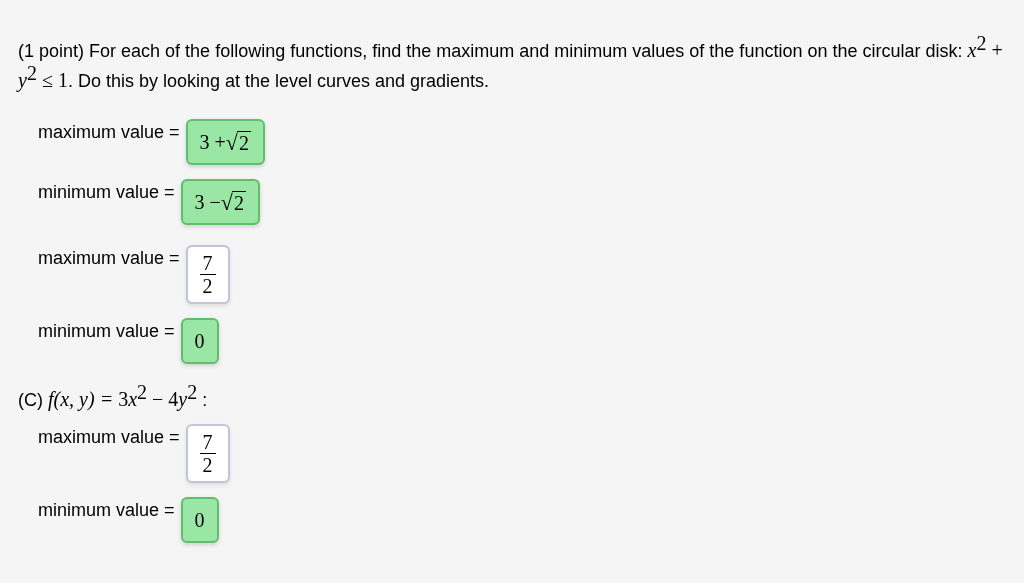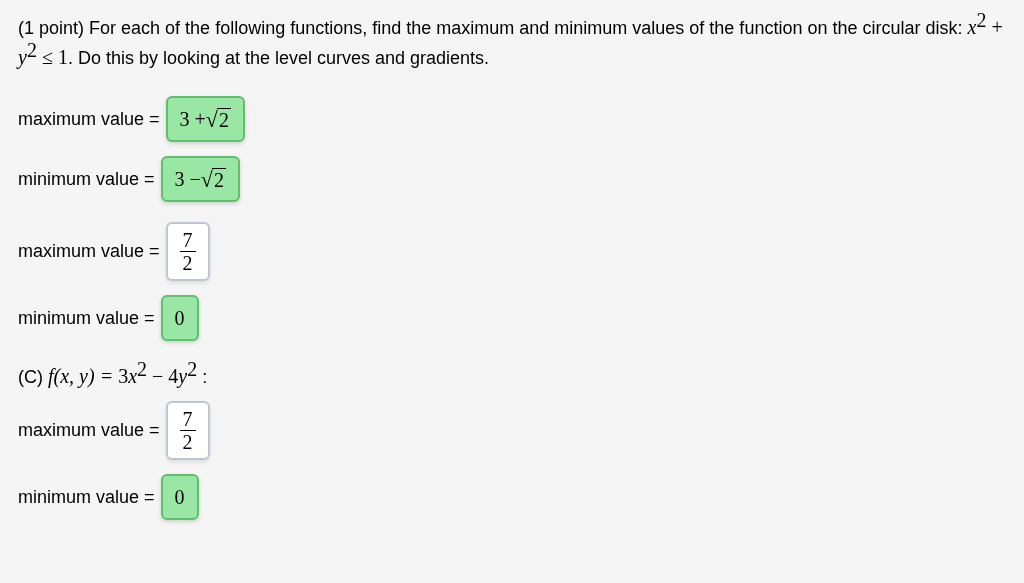--- a/index.html
+++ b/index.html
@@ -11,41 +11,43 @@
       font-family: Arial, Helvetica, sans-serif;
       background: #f5f5f5;
       padding: 12px 18px;
       font-size: 18px;
       color: #000;
       width: 1024px;
       line-height: 1.5;
     }
     .problem-intro {
       margin-bottom: 24px;
+      margin-top: 23px;
     }
     .math-italic {
       font-family: 'Times New Roman', serif;
       font-style: italic;
       font-size: 20px;
     }
     .math-roman {
       font-family: 'Times New Roman', serif;
       font-style: normal;
       font-size: 20px;
     }
     .part {
       margin-bottom: 20px;
     }
     .part-label {
       margin-bottom: 10px;
     }
     .answer-row {
       margin-bottom: 14px;
       display: flex;
-      align-items: center;
+      align-items: flex-start;
+      margin-left: 20px;
     }
     .answer-label {
       margin-right: 6px;
     }
     .answer-box {
       display: inline-flex;
       align-items: center;
       justify-content: center;
       padding: 6px 12px;
       border-radius: 6px;

